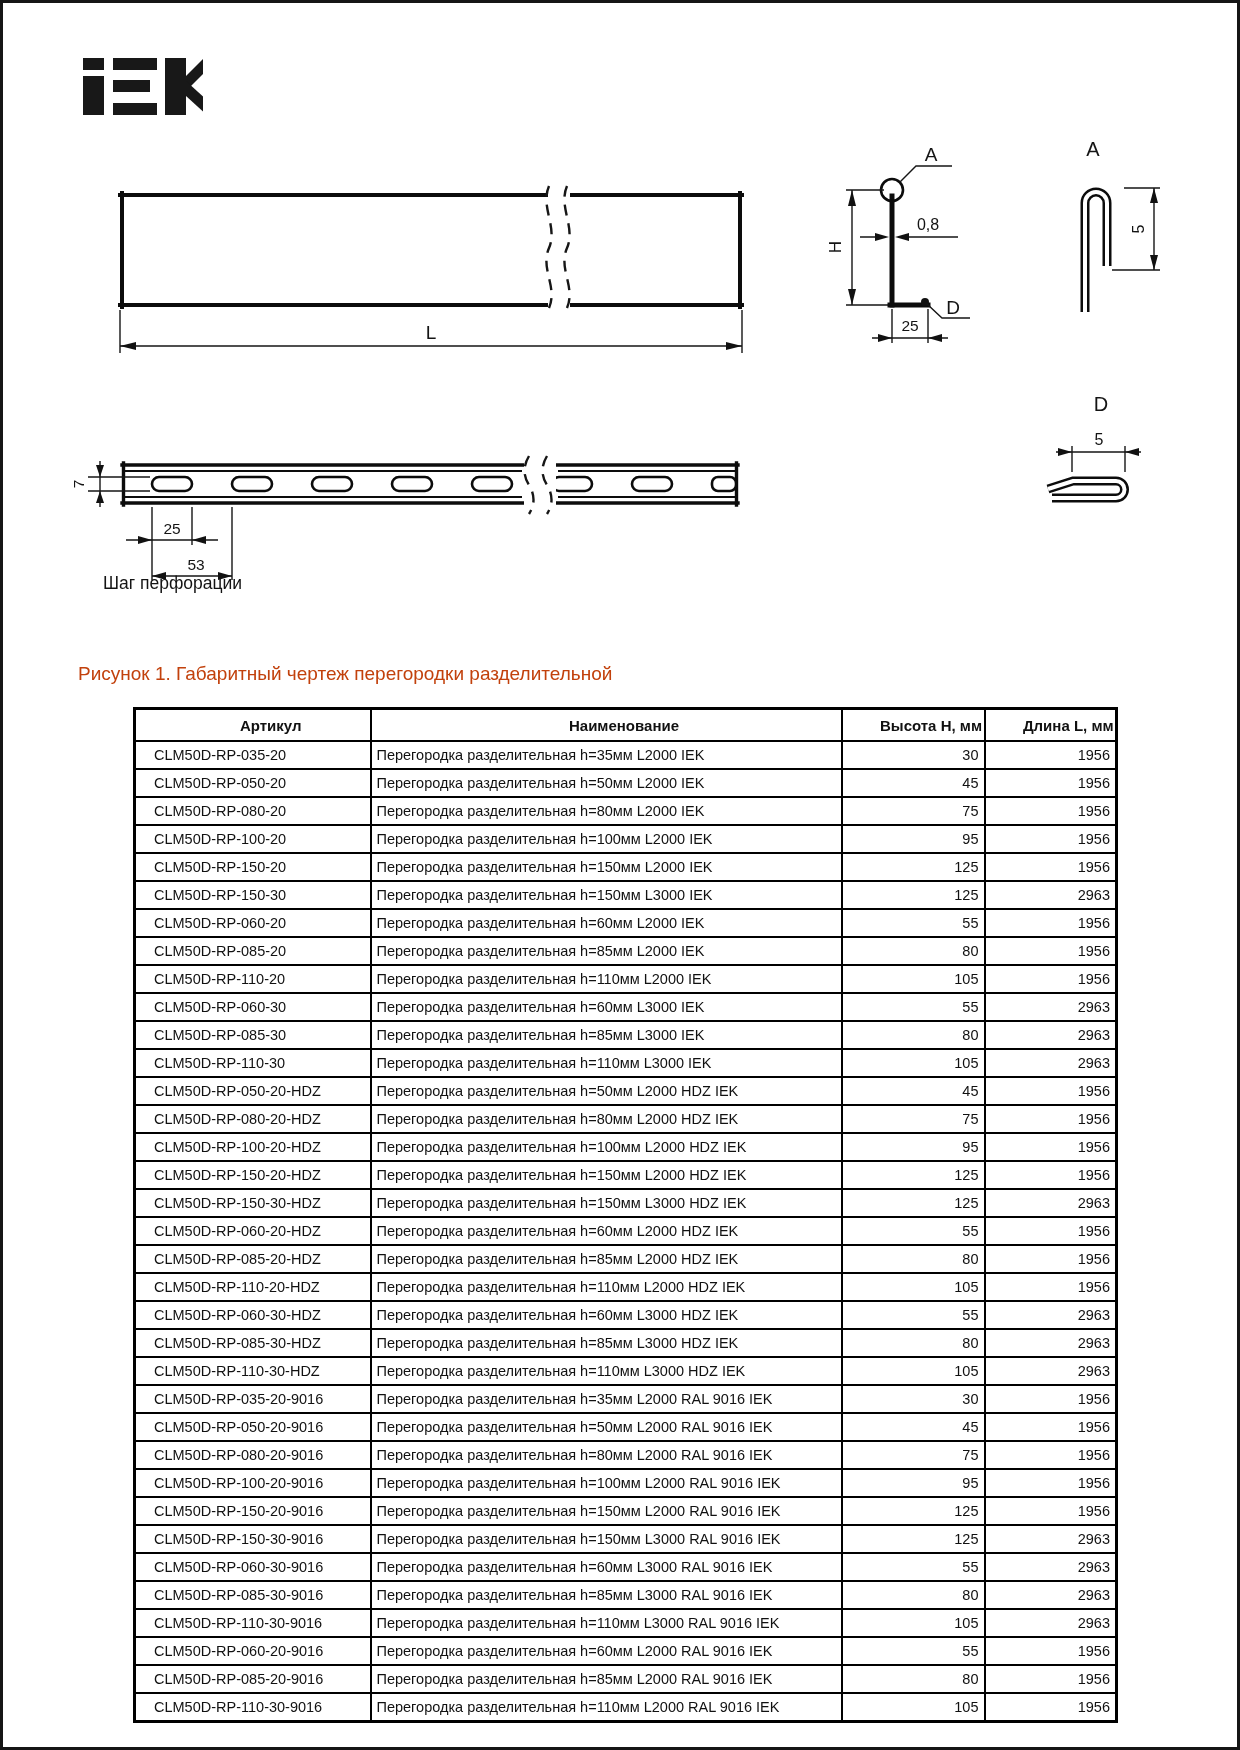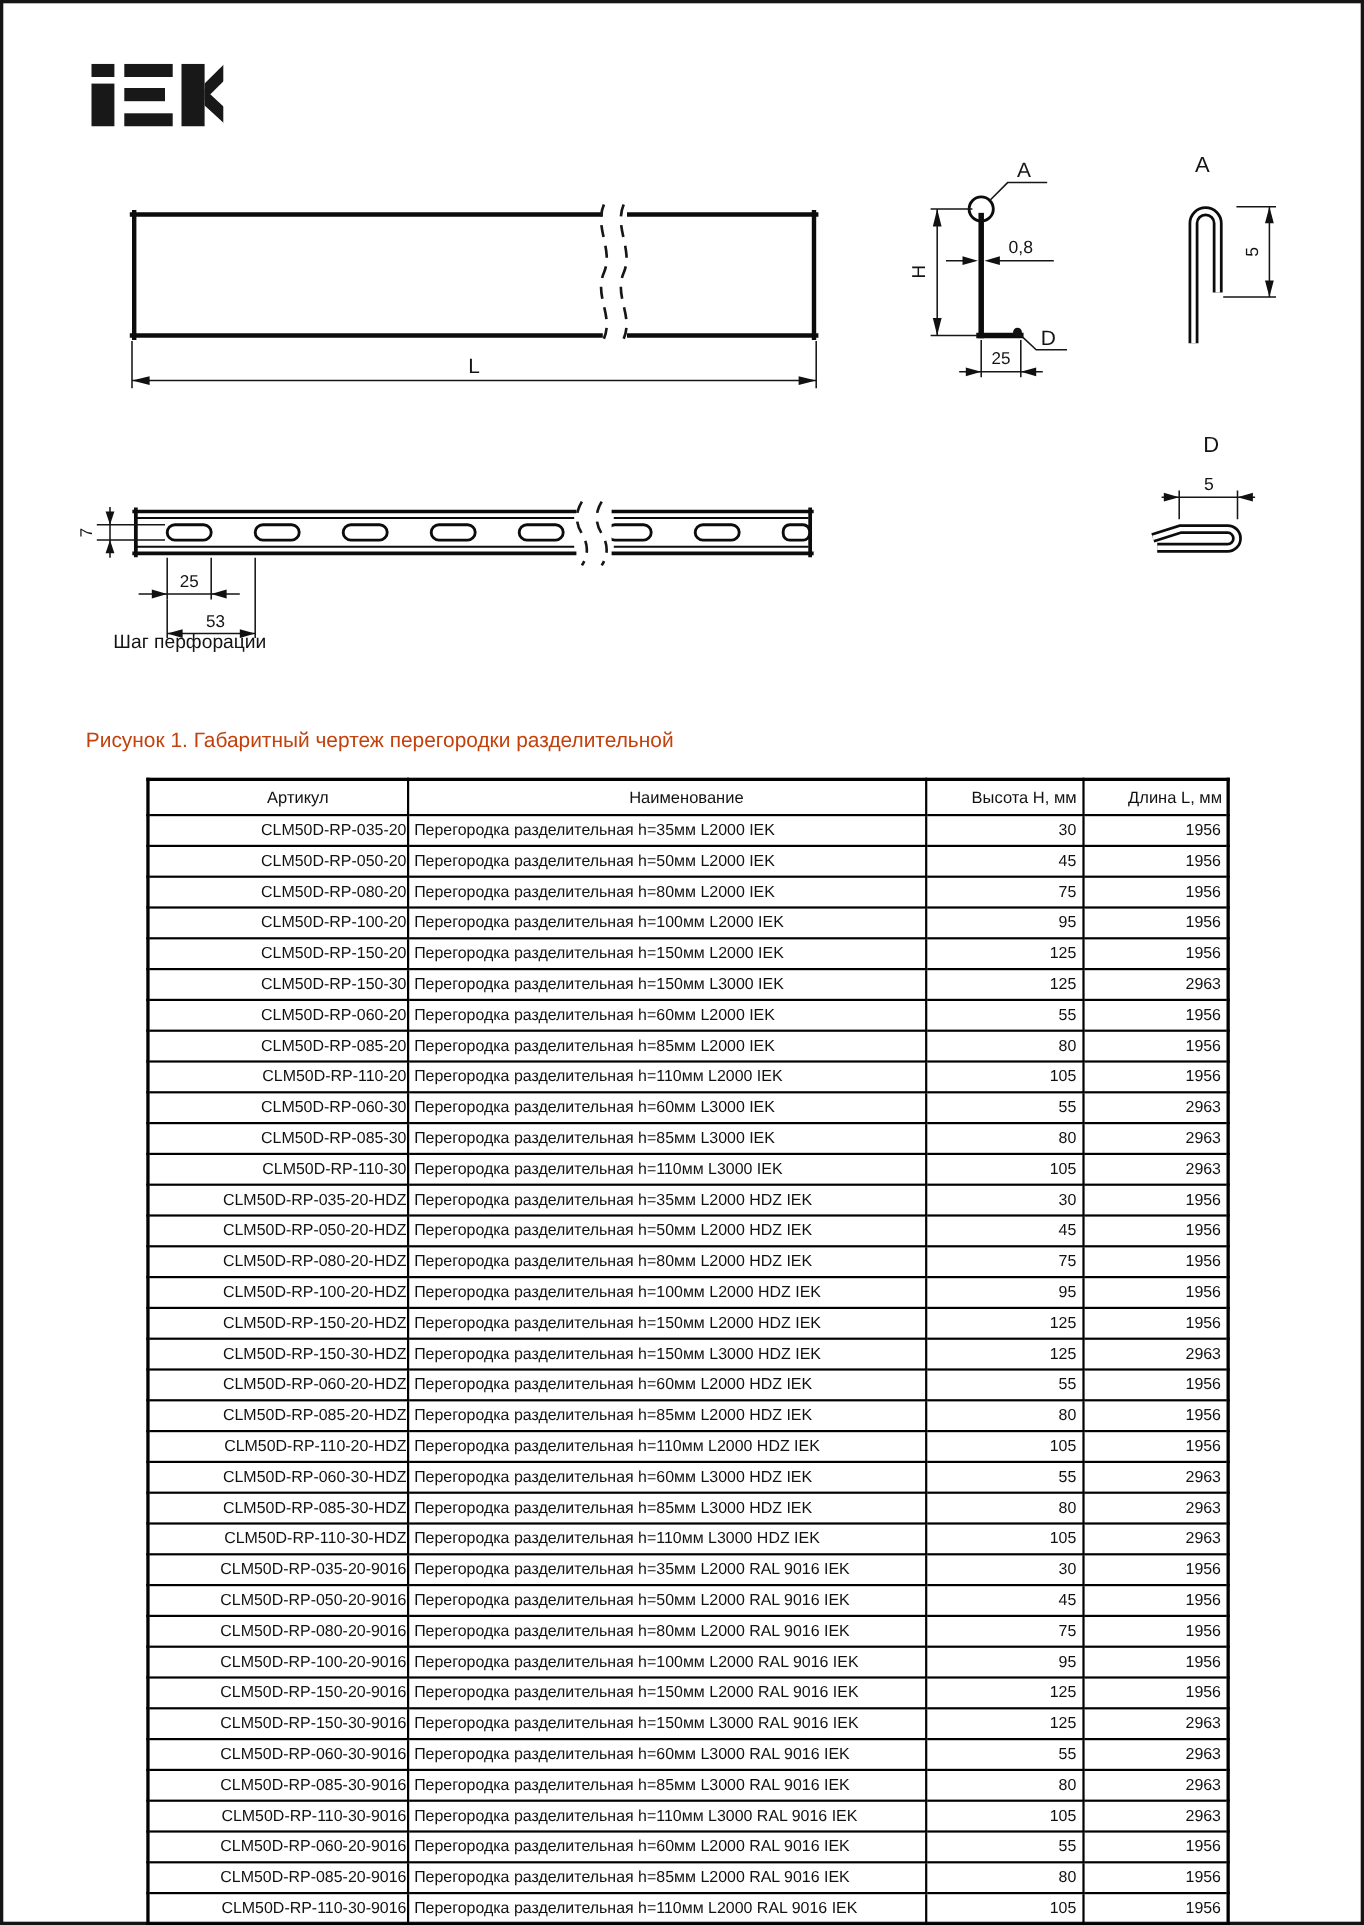--- a/index.html
+++ b/index.html
@@ -23,23 +23,23 @@
   .t20{font-size:20px;text-anchor:middle;}
   .t19{font-size:19px;text-anchor:middle;}
   .t17{font-size:17px;text-anchor:middle;}
   .t16{font-size:16px;text-anchor:middle;}
   .t15{font-size:15.5px;text-anchor:middle;}
   .t17s{font-size:17.5px;text-anchor:start;}
   .figure-caption{position:absolute;left:78px;top:663px;font-size:19px;color:#c2410c;white-space:nowrap;}
   .spec-table{position:absolute;left:133px;top:707px;width:982px;border-collapse:collapse;
               table-layout:fixed;border:3px solid #000;font-size:14.5px;}
   .spec-table th,.spec-table td{border:2px solid #000;padding:0;white-space:nowrap;overflow:hidden;}
-  .spec-table th{height:30px;font-size:15px;font-weight:normal;text-align:center;padding-left:36px;}
+  .spec-table th{height:30px;font-size:15px;font-weight:bold;text-align:center;padding-left:36px;}
   .spec-table td{height:26px;}
-  .spec-table td.c0{padding-left:6px;text-align:right;}
+  .spec-table td.c0{padding-left:18px;text-align:left;}
   .spec-table td.c1{padding-left:5px;text-align:left;}
   .spec-table td.c2,.spec-table td.c3{padding-right:5px;text-align:right;}
 </style>
 </head>
 <body>
 
 <div class="page-frame"></div>
 
 <svg class="logo" viewBox="0 0 120 57" aria-label="IEK">
   <g fill="#181818">
@@ -223,26 +223,20 @@
         <td class="c2">80</td>
         <td class="c3">2963</td>
       </tr>
       <tr>
         <td class="c0">CLM50D-RP-110-30</td>
         <td class="c1">Перегородка разделительная h=110мм L3000 IEK</td>
         <td class="c2">105</td>
         <td class="c3">2963</td>
       </tr>
       <tr>
-        <td class="c0">CLM50D-RP-035-20-HDZ</td>
-        <td class="c1">Перегородка разделительная h=35мм L2000 HDZ IEK</td>
-        <td class="c2">30</td>
-        <td class="c3">1956</td>
-      </tr>
-      <tr>
         <td class="c0">CLM50D-RP-050-20-HDZ</td>
         <td class="c1">Перегородка разделительная h=50мм L2000 HDZ IEK</td>
         <td class="c2">45</td>
         <td class="c3">1956</td>
       </tr>
       <tr>
         <td class="c0">CLM50D-RP-080-20-HDZ</td>
         <td class="c1">Перегородка разделительная h=80мм L2000 HDZ IEK</td>
         <td class="c2">75</td>
         <td class="c3">1956</td>

